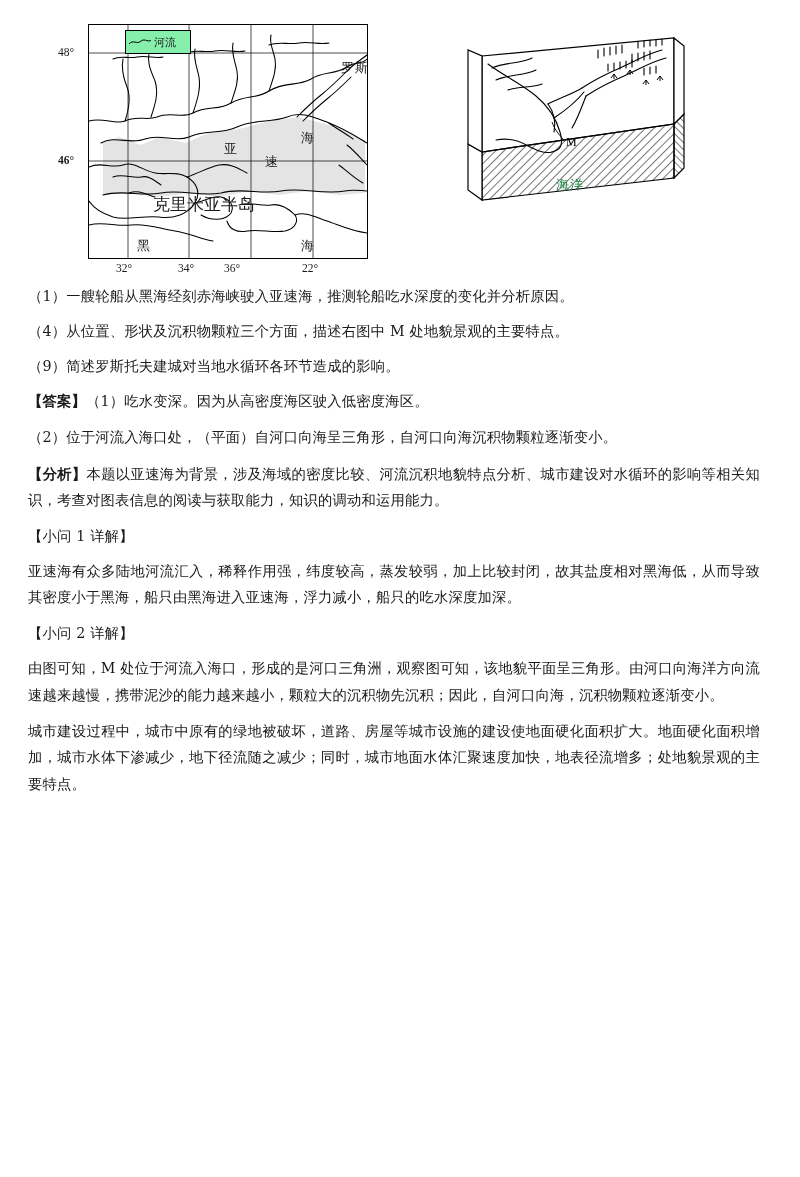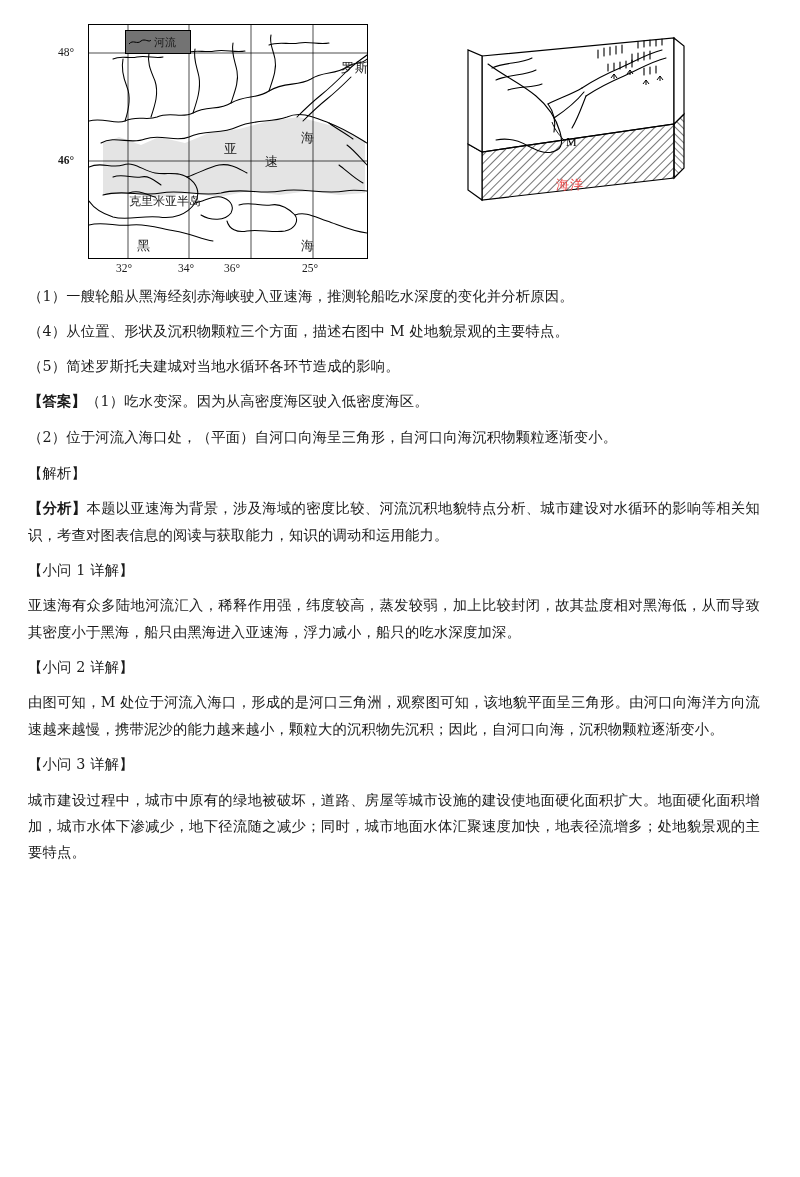--- a/index.html
+++ b/index.html
@@ -61,21 +61,21 @@
     font-family: "Liberation Serif", serif;
   }
   .map-legend {
     position: absolute;
     left: 36px;
     top: 5px;
     width: 66px;
     height: 24px;
     border: 1px solid #000;
     box-sizing: border-box;
-    background: #737373;
+    background: #86efac;
     display: flex;
     align-items: center;
     padding-left: 2px;
     z-index: 6;
   }
   .map-legend .legend-line {
     width: 24px;
     height: 10px;
     position: relative;
     flex: 0 0 auto;
@@ -87,40 +87,41 @@
   }
   .cn-label {
     position: absolute;
     font-size: 13px;
     font-family: "DejaVu Serif", serif;
     letter-spacing: 1px;
     z-index: 5;
     white-space: nowrap;
   }
   .cn-label.small {
-    font-size: 12px;
+    font-size: 17px;
     letter-spacing: 0px;
+    margin-left: 24px;
   }
 
   
   .block-wrap {
     position: absolute;
     left: 390px;
     top: 12px;
     width: 240px;
     height: 200px;
   }
   .block-label {
     position: absolute;
     left: 108px;
     top: 148px;
     font-size: 13px;
     font-family: "DejaVu Serif", serif;
     letter-spacing: 1px;
-    color: #ef4444;
+    color: #15803d;
     z-index: 8;
   }
 
   
   .body-text {
     margin-top: 4px;
   }
   p.line {
     margin: 0 0 12px 0;
     font-size: 14.3px;
@@ -238,21 +239,21 @@
         <div class="cn-label" style="left:176px; top:128px;">速</div>
         <div class="cn-label" style="left:212px; top:104px;">海</div>
         <div class="cn-label small" style="left:40px; top:168px;">克里米亚半岛</div>
         <div class="cn-label" style="left:48px; top:212px;">黑</div>
         <div class="cn-label" style="left:212px; top:212px;">海</div>
       </div>
 
       <div class="lon-label" style="left:58px; top:238px;">32°</div>
       <div class="lon-label" style="left:120px; top:238px;text-align:center;">34°</div>
       <div class="lon-label" style="left:166px; top:238px;">36°</div>
-      <div class="lon-label" style="left:244px; top:238px;">25°</div>
+      <div class="lon-label" style="left:244px; top:238px;">22°</div>
     </div>
 
     <div class="block-wrap">
       <svg width="240" height="200" viewBox="0 0 240 200" style="position:absolute;left:0;top:0;">
         <defs>
           <pattern id="hatch" width="6" height="6" patternUnits="userSpaceOnUse" patternTransform="rotate(45)">
             <line x1="0" y1="0" x2="0" y2="6" stroke="#000" stroke-width="1.1"></line>
           </pattern>
           <pattern id="hatch2" width="5" height="5" patternUnits="userSpaceOnUse" patternTransform="rotate(-45)">
             <line x1="0" y1="0" x2="0" y2="5" stroke="#000" stroke-width="1"></line>
@@ -307,31 +308,29 @@
         </g>
       </svg>
       <div class="block-label">海洋</div>
     </div>
   </div>
 
   <div class="body-text">
 
     <p class="line">（1）一艘轮船从黑海经刻赤海峡驶入亚速海，推测轮船吃水深度的变化并分析原因。</p>
     <p class="line">（4）从位置、形状及沉积物颗粒三个方面，描述右图中 M 处地貌景观的主要特点。</p>
-    <p class="line">（5）简述罗斯托夫建城对当地水循环各环节造成的影响。</p>
+    <p class="line">（9）简述罗斯托夫建城对当地水循环各环节造成的影响。</p>
 
     <p class="line"><span class="bold-head">【答案】</span><span>（1）吃水变深。因为从高密度海区驶入低密度海区。</span></p>
     <p class="line">（2）位于河流入海口处，（平面）自河口向海呈三角形，自河口向海沉积物颗粒逐渐变小。</p>
 
-    <p class="heading">【解析】</p>
 
     <p class="para"><span class="bold-head">【分析】</span><span>本题以亚速海为背景，涉及海域的密度比较、河流沉积地貌特点分析、城市建设对水循环的影响等相关知识，考查对图表信息的阅读与获取能力，知识的调动和运用能力。</span></p>
 
     <p class="heading bold-head">【小问 1 详解】</p>
     <p class="para">亚速海有众多陆地河流汇入，稀释作用强，纬度较高，蒸发较弱，加上比较封闭，故其盐度相对黑海低，从而导致其密度小于黑海，船只由黑海进入亚速海，浮力减小，船只的吃水深度加深。</p>
 
     <p class="heading bold-head">【小问 2 详解】</p>
     <p class="para">由图可知，M 处位于河流入海口，形成的是河口三角洲，观察图可知，该地貌平面呈三角形。由河口向海洋方向流速越来越慢，携带泥沙的能力越来越小，颗粒大的沉积物先沉积；因此，自河口向海，沉积物颗粒逐渐变小。</p>
 
-    <p class="heading bold-head">【小问 3 详解】</p>
     <p class="para">城市建设过程中，城市中原有的绿地被破坏，道路、房屋等城市设施的建设使地面硬化面积扩大。地面硬化面积增加，城市水体下渗减少，地下径流随之减少；同时，城市地面水体汇聚速度加快，地表径流增多；处地貌景观的主要特点。</p>
   </div>
 </div>
 
 </body></html>

